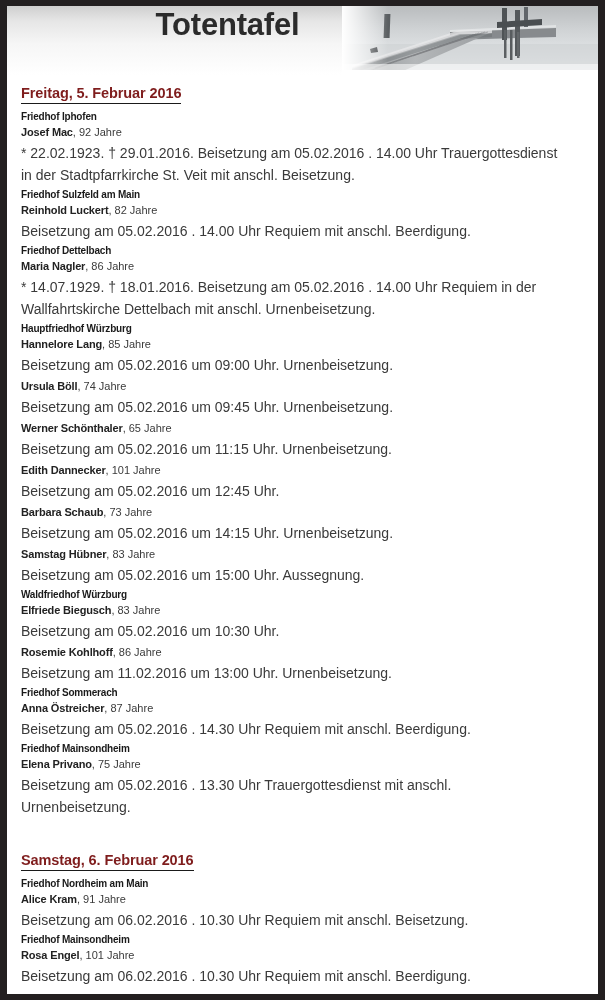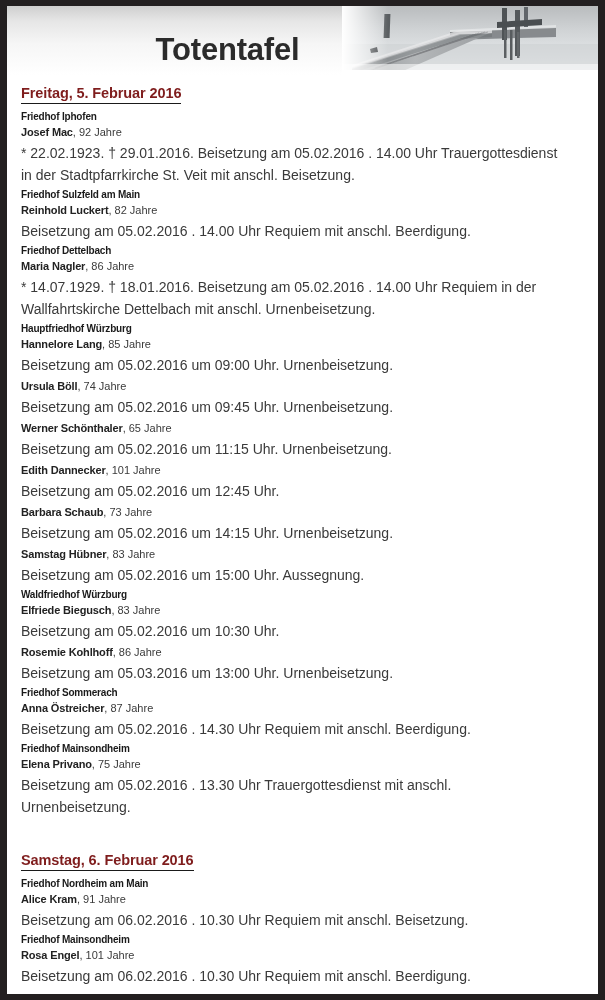--- a/index.html
+++ b/index.html
@@ -37,21 +37,21 @@
   .masthead {
     position: relative;
     height: 69px;
     background: linear-gradient(to bottom, #cfcfcf 0%, #e6e6e6 22%, #f6f6f6 55%, #ffffff 100%);
     overflow: hidden;
   }
   .masthead-title {
     position: absolute;
     left: 0;
     right: 0;
-    top: 26px;
+    top: 1px;
     text-align: center;
     font-size: 31px;
     font-weight: bold;
     letter-spacing: -0.2px;
     color: #2b2b2b;
     z-index: 3;
     padding-right: 150px;
     box-sizing: border-box;
   }
 
@@ -250,21 +250,21 @@
         </div>
 
         <div class="venue">
           <h3 class="venue-name">Waldfriedhof Würzburg</h3>
           <div class="entry">
             <p class="entry-person"><span class="pname">Elfriede Biegusch</span><span class="page">, 83 Jahre</span></p>
             <p class="entry-detail">Beisetzung am 05.02.2016 um 10:30 Uhr.</p>
           </div>
           <div class="entry">
             <p class="entry-person"><span class="pname">Rosemie Kohlhoff</span><span class="page">, 86 Jahre</span></p>
-            <p class="entry-detail">Beisetzung am 05.03.2016 um 13:00 Uhr. Urnenbeisetzung.</p>
+            <p class="entry-detail">Beisetzung am 11.02.2016 um 13:00 Uhr. Urnenbeisetzung.</p>
           </div>
         </div>
 
         <div class="venue">
           <h3 class="venue-name">Friedhof Sommerach</h3>
           <div class="entry">
             <p class="entry-person"><span class="pname">Anna Östreicher</span><span class="page">, 87 Jahre</span></p>
             <p class="entry-detail">Beisetzung am 05.02.2016 . 14.30 Uhr Requiem mit anschl. Beerdigung.</p>
           </div>
         </div>

